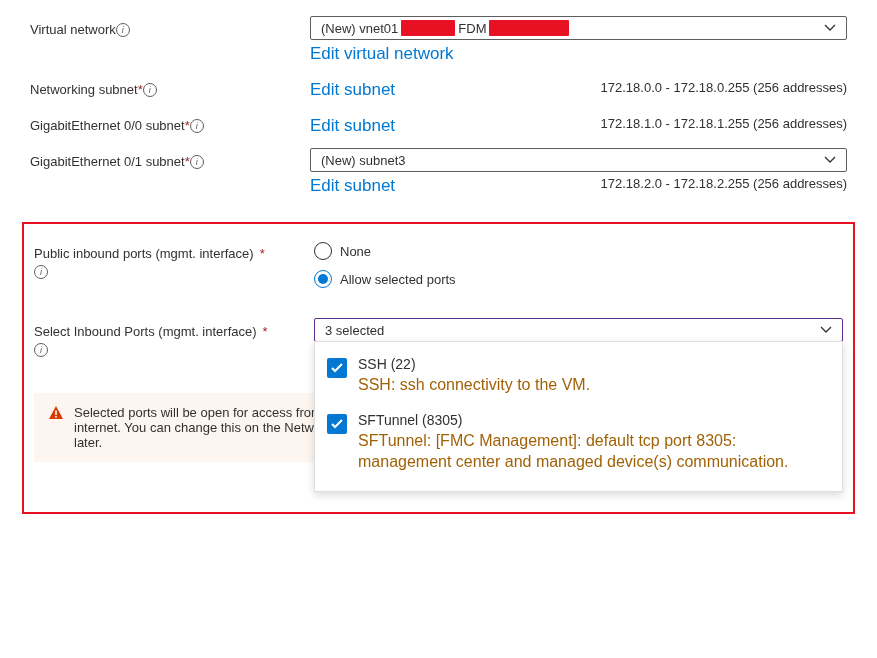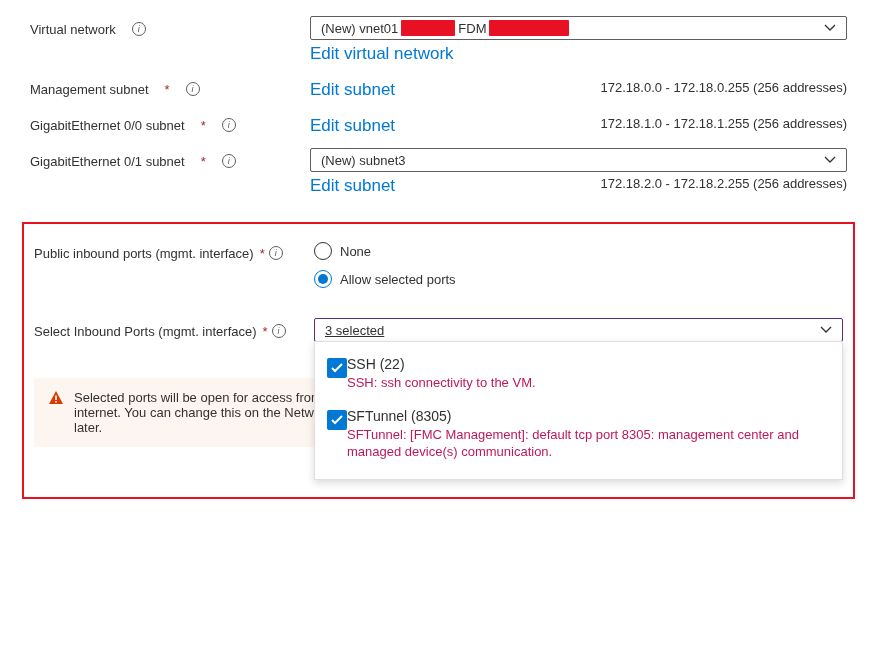--- a/index.html
+++ b/index.html
@@ -13,22 +13,22 @@
     }
     .form-row {
       display: flex;
       align-items: flex-start;
       padding: 6px 30px;
     }
     .label-col {
       width: 280px;
       flex-shrink: 0;
       display: flex;
-      align-items: flex-start;
-      gap: 16px;
+      align-items: flex-end;
+      gap: 0;
       padding-top: 6px;
     }
     .field-col {
       flex: 1;
     }
     .required { color: #a4262c; }
     .info-icon {
       display: inline-flex;
       width: 14px; height: 14px;
       border: 1px solid #605e5c;
@@ -47,21 +47,20 @@
       border: 1px solid #605e5c;
       border-radius: 2px;
       background: #fff;
       display: flex;
       align-items: center;
       padding: 0 10px;
       cursor: pointer;
     }
     .dropdown.selected-outline {
       border-color: #5c2d91;
-      text-decoration: underline;
     }
     .dropdown .chev {
       position: absolute;
       right: 10px;
       top: 50%;
       transform: translateY(-50%);
     }
     .chev svg { display: block; }
     .link {
       color: #0078d4;
@@ -131,54 +130,54 @@
       right: -1px;
       background: #fff;
       border: 1px solid #e1dfdd;
       box-shadow: 0 3px 8px rgba(0,0,0,0.15);
       z-index: 5;
       padding: 6px 0 10px 0;
     }
     .check-item {
       display: flex;
       align-items: flex-start;
-      gap: 0;
+      gap: 11px;
       padding: 8px 12px;
       cursor: pointer;
     }
     .checkbox {
       width: 20px; height: 20px;
       border-radius: 2px;
       flex-shrink: 0;
       display: inline-flex;
       align-items: center;
       justify-content: center;
       margin-top: 2px;
     }
     .checkbox.checked {
       background: #0078d4;
     }
     .checkbox.checked svg { display: block; }
     .check-text .title { font-size: 14px; margin-bottom: 2px; }
-    .check-text .desc { font-size: 13px; color: #be185d; line-height: 1.35; }
+    .check-text .desc { font-size: 16px; color: #a16207; line-height: 1.35; }
 
     .warning-box {
       margin: 30px 10px 10px 10px;
       background: #fdf6f0;
       display: flex;
       align-items: flex-start;
       gap: 10px;
       padding: 12px 14px;
       font-size: 13px;
       width: 370px;
     }
     .warn-icon {
       width: 16px; height: 16px; flex-shrink: 0;
     }
-    .label-col.stacked { align-items: flex-start; gap: 4px; }
+    .label-col.stacked { flex-direction: column; align-items: flex-start; gap: 4px; }
     .label-line { display: flex; align-items: center; gap: 6px; }
     .field-wrap { position: relative; }
   </style>
 </head>
 <body>
 
 <div class="form-row">
   <div class="label-col">
     <span>Virtual network</span>
     <span class="info-icon">i</span>
@@ -196,21 +195,21 @@
         </span>
     </div>
     <div class="sub-info">
       <span class="link">Edit virtual network</span>
     </div>
   </div>
 </div>
 
 <div class="form-row">
   <div class="label-col">
-    <span>Management subnet</span>
+    <span>Networking subnet</span>
     <span class="required">*</span>
     <span class="info-icon">i</span>
   </div>
   <div class="field-col">
     <div class="sub-info">
       <span class="link">Edit subnet</span>
       <span class="addr-range">172.18.0.0 - 172.18.0.255 (256 addresses)</span>
     </div>
   </div>
 </div>

